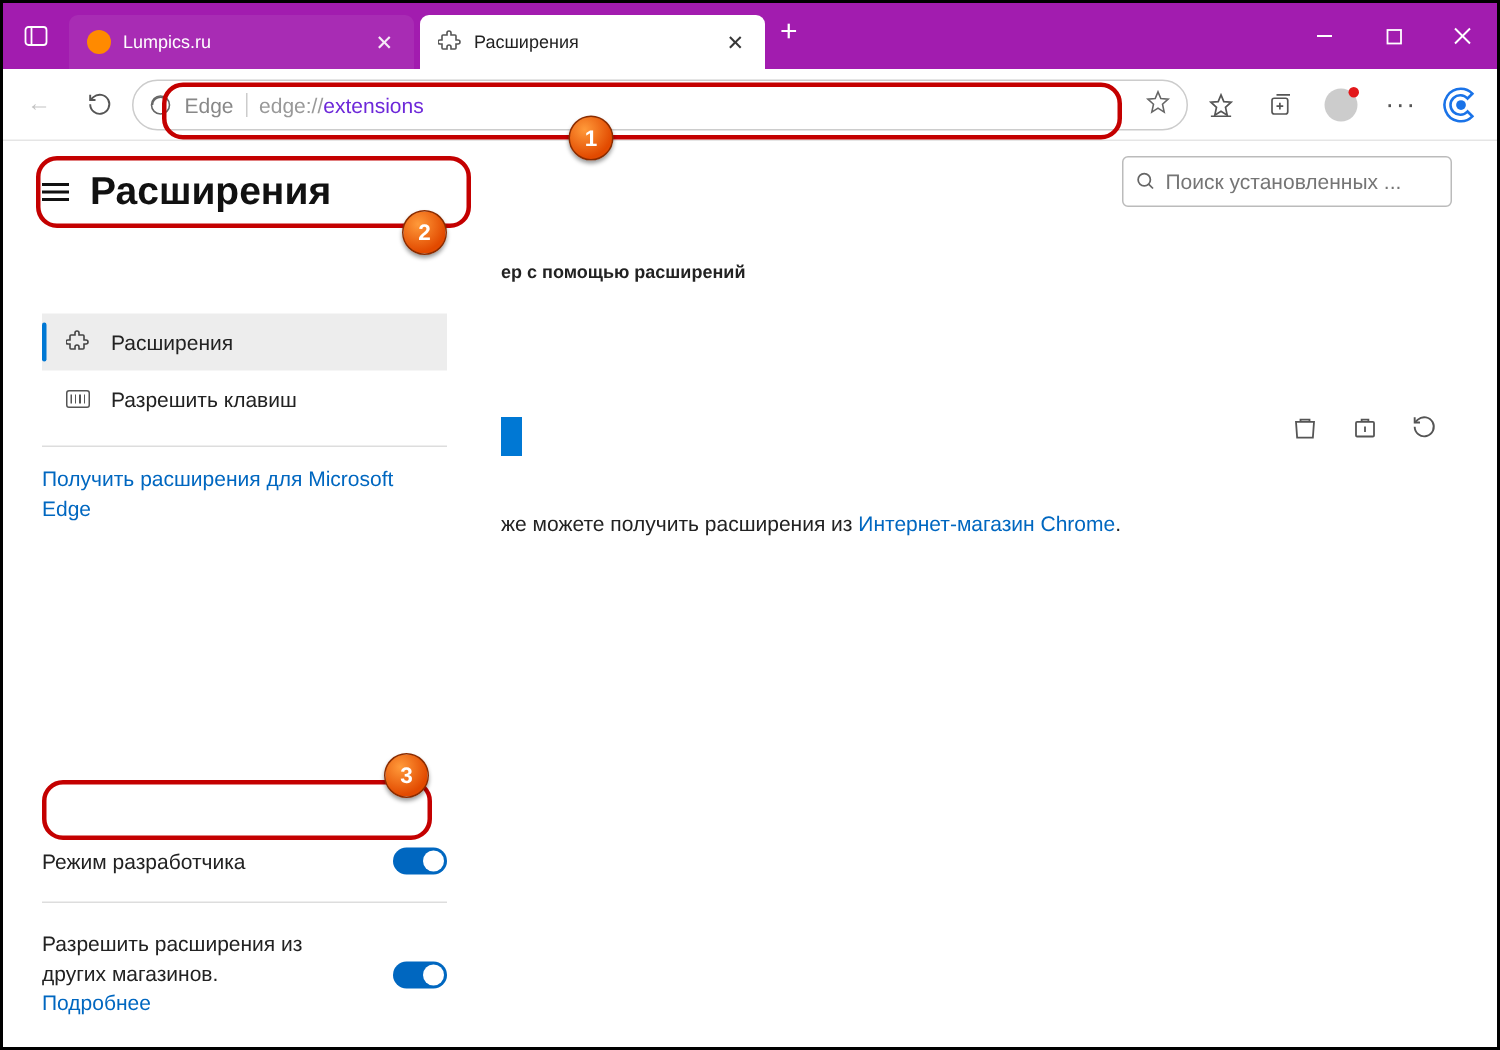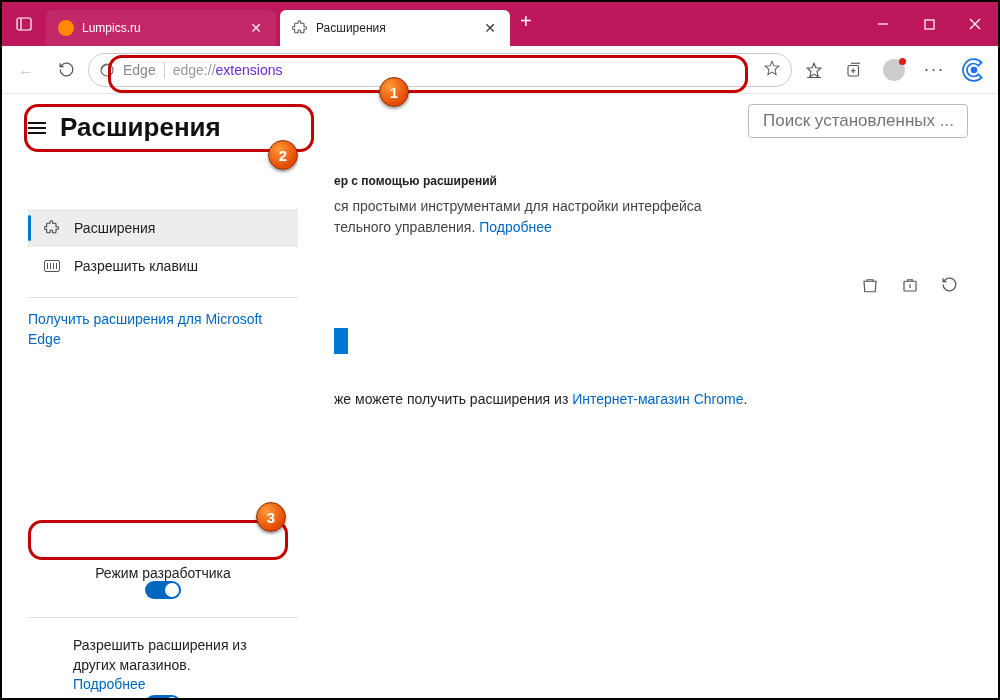--- a/index.html
+++ b/index.html
@@ -1,19 +1,19 @@
 <!DOCTYPE html>
 <html><head>
 <meta charset="utf-8">
 <style>
   * { box-sizing: border-box; margin: 0; padding: 0; font-family: "Segoe UI", Arial, sans-serif; }
   body { width: 1000px; height: 700px; overflow: hidden; background: #fff; border: 2px solid #000; }
 
   
-  .titlebar { height: 44px; background: #be185d; display: flex; align-items: flex-end; }
+  .titlebar { height: 44px; background: #a21caf; display: flex; align-items: flex-end; }
   .tab-icon-left { width: 44px; display:flex; align-items:center; justify-content:center; height: 100%; }
   .tab-icon-left svg { fill: #fff; }
   .tab { height: 36px; display:flex; align-items:center; gap:8px; padding: 0 10px 0 12px; font-size: 12px; border-radius: 6px 6px 0 0; min-width: 230px; max-width: 230px; border-bottom: none;}
   .tab.inactive { color: #fff; background: rgba(255,255,255,0.07); }
   .tab.active { background: #fff; color: #222; margin-left: 4px; }
   .tab .ttitle { flex: 1; overflow: hidden; white-space: nowrap; text-overflow: ellipsis; }
   .tab .closex { font-size: 14px; opacity: 0.9; cursor:pointer; padding: 2px 4px; }
   .fav { width:16px; height:16px; display:inline-flex; align-items:center; justify-content:center; }
   .fav.orange { background:#ff8a00; border-radius:50%; }
   .newtab { color:#fff; font-size:20px; padding: 0 10px 6px 10px; align-self:center; cursor:pointer; }
@@ -41,28 +41,28 @@
   .ham span{ height:2px; background:#111; }
 
   .navlist { margin-top: 60px; }
   .navitem { height: 38px; display:flex; align-items:center; gap:14px; padding-left: 16px; font-size: 14px; color:#222; cursor:pointer; }
   .navitem.active { background:#ededed; position:relative; }
   .navitem.active::before { content:""; position:absolute; left:0; top:6px; bottom:6px; width:3px; background:#0078d4; border-radius: 2px; }
   .divider { border: none; border-top:1px solid #ddd; margin: 12px 0; }
   .link { color:#0067c0; text-decoration: none; cursor:pointer; font-size: 14px; line-height: 1.4; }
 
   .sb-bottom { margin-top: 210px; }
-  .togg-row { display:flex; align-items:center; justify-content:space-between; font-size:14px; color:#222; padding: 6px 0; flex-direction: column; }
+  .togg-row { display:flex; align-items:center; justify-content:space-between; font-size:14px; color:#222; padding: 6px 0; }
   .toggle { width: 36px; height: 18px; background:#0067c0; border-radius: 9px; position:relative; cursor:pointer; }
   .toggle::after{ content:""; position:absolute; right:2px; top:2px; width:14px; height:14px; background:#fff; border-radius:50%; }
   .small { font-size:14px; color:#222; line-height:1.4; }
 
   .content { flex:1; padding: 10px 20px 20px 10px; position:relative; font-size:14px; color:#222; }
   .search { position:absolute; top: 10px; right: 30px; height: 34px; width: 220px; border:1px solid #bbb; border-radius: 4px; display:flex; align-items:center; padding: 0 8px; gap:6px; color:#666; font-size: 13px; cursor:text; }
-  .search input { border:none; outline:none; flex:1; font-size:17px; background: transparent; }
+  .search input { border:none; outline:none; flex:1; font-size:14px; background: transparent; }
 
   .content h2 { font-size: 12px; font-weight: 600; margin-top: 70px; }
   .content .desc { margin-top: 8px; color:#444; line-height: 1.5; max-width: 460px; }
   .icon-row { position:absolute; right: 40px; top: 182px; display:flex; gap: 22px; color:#555; }
   .blue-bar { width: 14px; height: 26px; background:#0078d4; margin-top: 90px; }
   .store-line { margin-top: 36px; }
 
   
   .callout { position:absolute; border: 3px solid #c40000; border-radius: 14px; pointer-events:none; z-index: 20; }
   .badge { position:absolute; width: 30px; height:30px; border-radius:50%; background: radial-gradient(circle at 35% 30%, #ff9a3a, #e24a00 70%); color:#fff; font-weight:700; display:flex; align-items:center; justify-content:center; font-size:15px; box-shadow: 0 2px 3px rgba(0,0,0,.4); z-index:25; border: 1px solid #8a2c00; }
@@ -216,25 +216,20 @@
   <div class="content">
     <div class="search">
       <svg width="14" height="14" viewBox="0 0 24 24" fill="none" stroke="#666" stroke-width="2">
           <circle cx="10" cy="10" r="7"></circle>
           <line x1="20" y1="20" x2="15" y2="15"></line>
         </svg>
       <input placeholder="Поиск установленных ..." style="">
     </div>
 
     <h2>ер с помощью расширений</h2>
-    <p class="desc">
-      <span>ся простыми инструментами для настройки интерфейса</span><br>
-      <span>тельного управления.</span>
-      <a class="link">Подробнее</a>
-    </p>
 
     <div class="icon-row">
       <span><svg width="18" height="18" viewBox="0 0 24 24" fill="none" stroke="#555" stroke-width="1.6">
             <path d="M4 7h16l-1 14H5z"></path>
             <path d="M8 7V5h8v2"></path>
           </svg></span>
       <span><svg width="18" height="18" viewBox="0 0 24 24" fill="none" stroke="#555" stroke-width="1.6">
             <rect x="4" y="7" width="16" height="13" rx="1"></rect>
             <path d="M9 7V5h6v2"></path>
             <path d="M12 11v5"></path>

